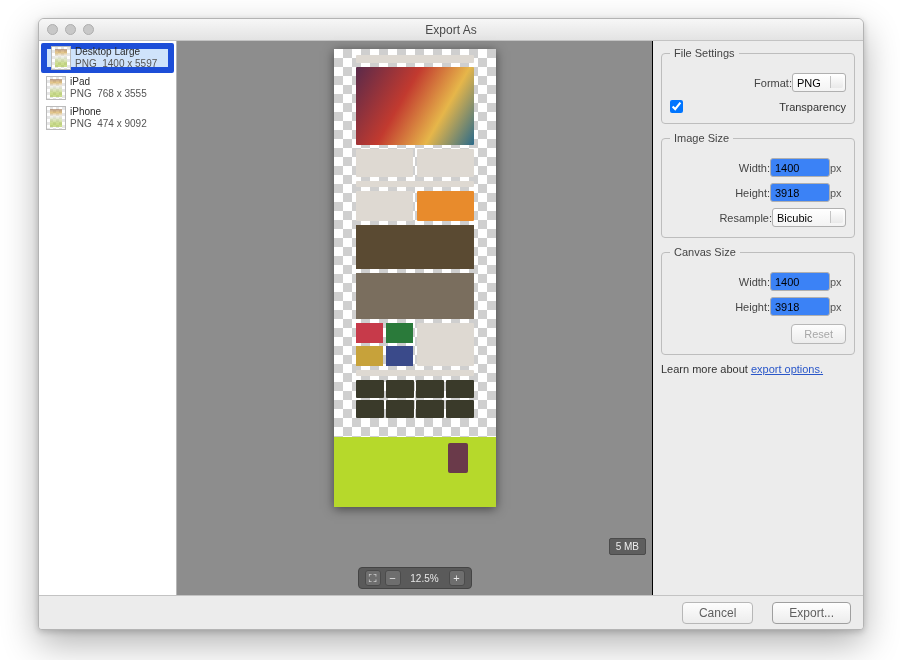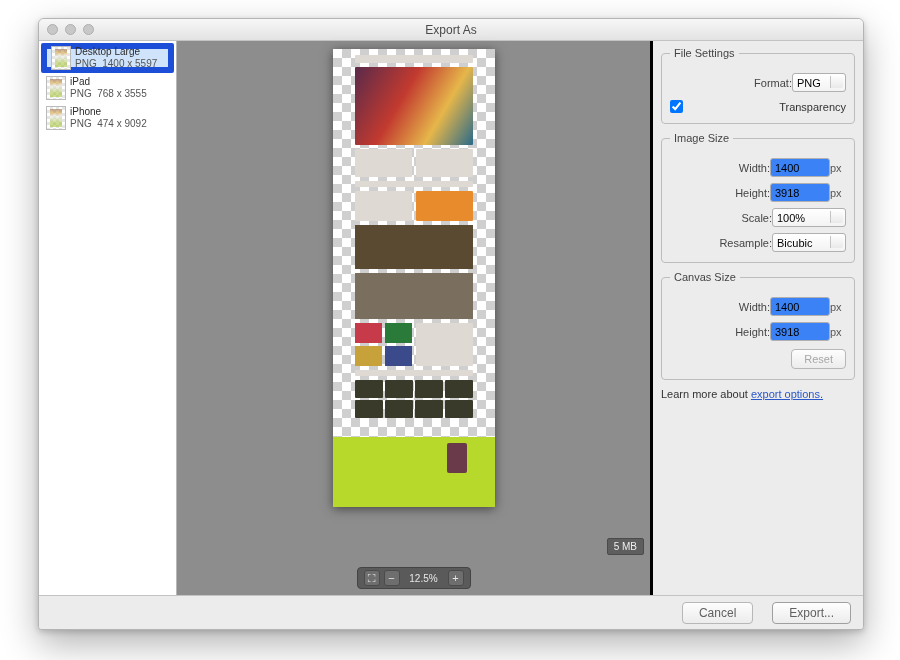--- a/index.html
+++ b/index.html
@@ -79,21 +79,21 @@
   }
   .asset .meta { font-size: 10px; line-height: 12px; color:#2b2b2b; }
   .asset .meta .nm { font-weight: 500; }
   .asset .meta .dim { color:#555; }
 
   
   .preview {
     flex: 1 1 auto;
     background: #8d8d8d;
     position: relative;
-    border-right: 3px solid #000000;
+    border-right: 1px solid #000000;
   }
   .canvas-wrap {
     position: absolute; left: 50%; top: 8px;
     transform: translateX(-50%);
     width: 162px; height: 458px;
     background:
       linear-gradient(45deg,#cfcfcf 25%,transparent 25%,transparent 75%,#cfcfcf 75%),
       linear-gradient(45deg,#cfcfcf 25%,#fff 25%,#fff 75%,#cfcfcf 75%);
     background-size: 18px 18px;
     background-position: 0 0, 9px 9px;
@@ -306,27 +306,20 @@
           <span class="lbl">Width:</span>
           <input class="inp" value="1400" style="">
           <span class="unit">px</span>
         </div>
         <div class="row-f">
           <span class="lbl">Height:</span>
           <input class="inp" value="3918" style="">
           <span class="unit">px</span>
         </div>
         <div class="row-f">
-          <span class="lbl">Scale:</span>
-          <span class="sel-wrap">
-            <select class="sel" style="width:74px"><option>100%</option></select>
-            <span class="caret">⇅</span>
-          </span>
-        </div>
-        <div class="row-f">
           <span class="lbl">Resample:</span>
           <span class="sel-wrap">
             <select class="sel" style="width:74px"><option>Bicubic</option></select>
             <span class="caret">⇅</span>
           </span>
         </div>
       </fieldset>
 
       <fieldset>
         <legend>Canvas Size</legend>

